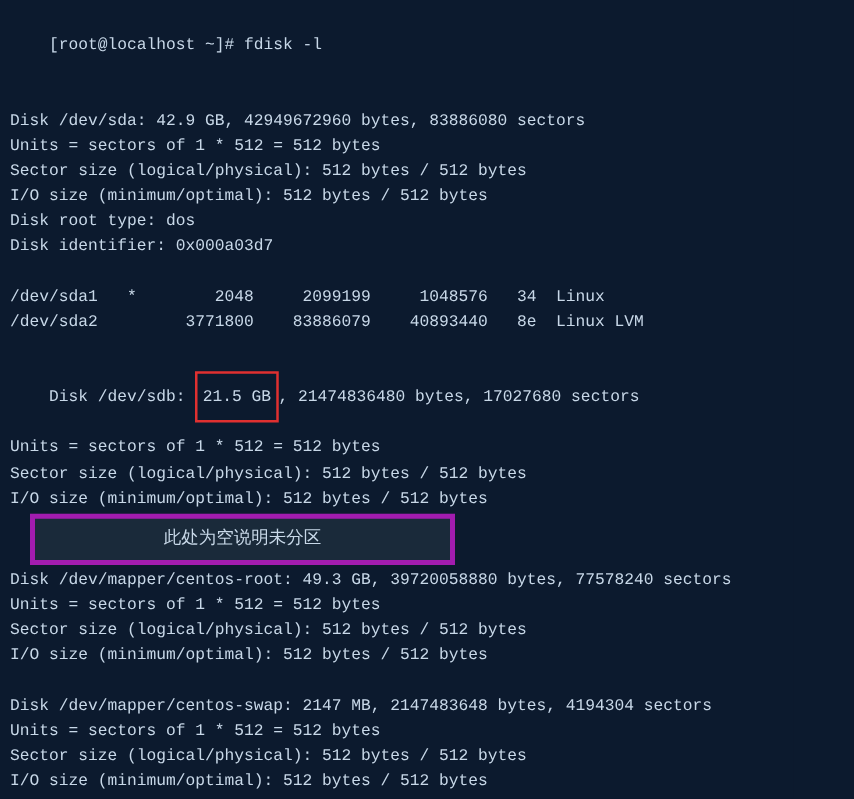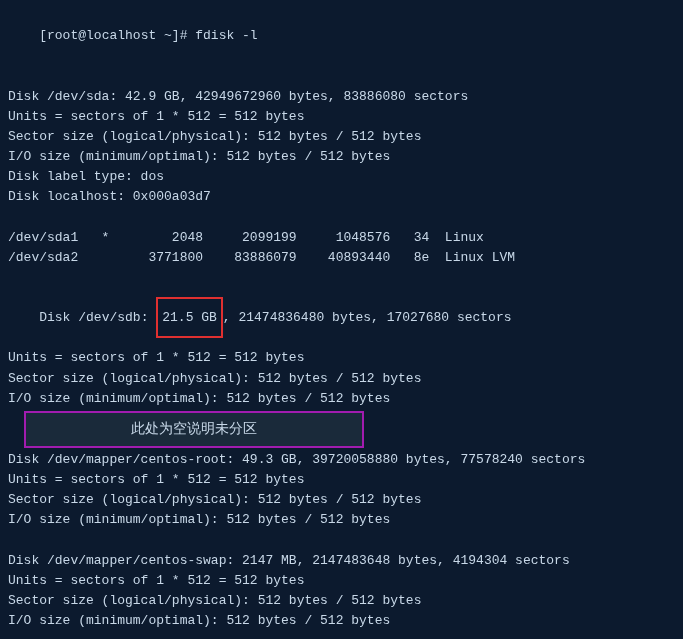--- a/index.html
+++ b/index.html
@@ -36,21 +36,21 @@
     }
 
     .highlight-box {
       border: 2px solid #e03030;
       padding: 11px 4px;
       display: inline;
       color: #c8d8e8;
     }
 
     .annotation-box {
-      border: 2px solid #a21caf;
+      border: 4px solid #a21caf;
       background-color: #1a2a3a;
       color: #c8d8e8;
       text-align: center;
       padding: 4px 8px;
       display: block;
       width: 340px;
       margin: 2px 0 2px 16px;
       font-size: 14px;
       line-height: 1.8;
     }
@@ -63,22 +63,22 @@
   <div class="line">
     <span>[root@localhost ~]# fdisk -l</span>
   </div>
 
   <div class="blank"></div>
 
   <div class="line">Disk /dev/sda: 42.9 GB, 42949672960 bytes, 83886080 sectors</div>
   <div class="line">Units = sectors of 1 * 512 = 512 bytes</div>
   <div class="line">Sector size (logical/physical): 512 bytes / 512 bytes</div>
   <div class="line">I/O size (minimum/optimal): 512 bytes / 512 bytes</div>
-  <div class="line">Disk label type: dos</div>
-  <div class="line">Disk localhost: 0x000a03d7</div>
+  <div class="line">Disk root type: dos</div>
+  <div class="line">Disk identifier: 0x000a03d7</div>
 
   <div class="blank"></div>
 
   <div class="line">/dev/sda1   *        2048     2099199     1048576   34  Linux</div>
   <div class="line">/dev/sda2         3771800    83886079    40893440   8e  Linux LVM</div>
 
   <div class="blank"></div>
 
   <div class="line">
     <span>Disk /dev/sdb: </span><span class="highlight-box">21.5 GB</span><span>, 21474836480 bytes, 17027680 sectors</span>

